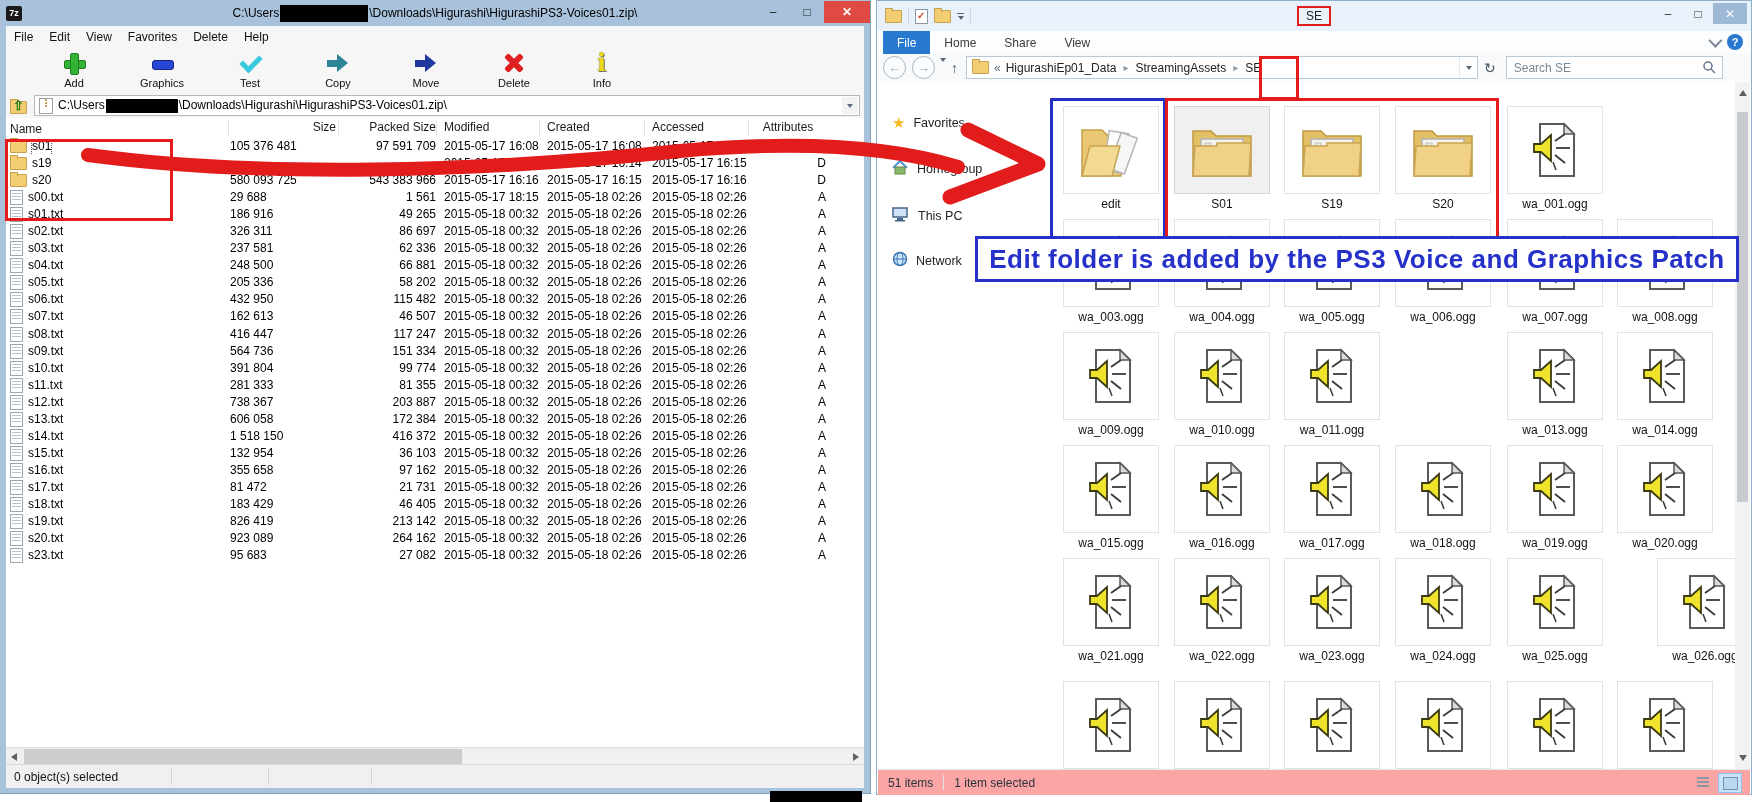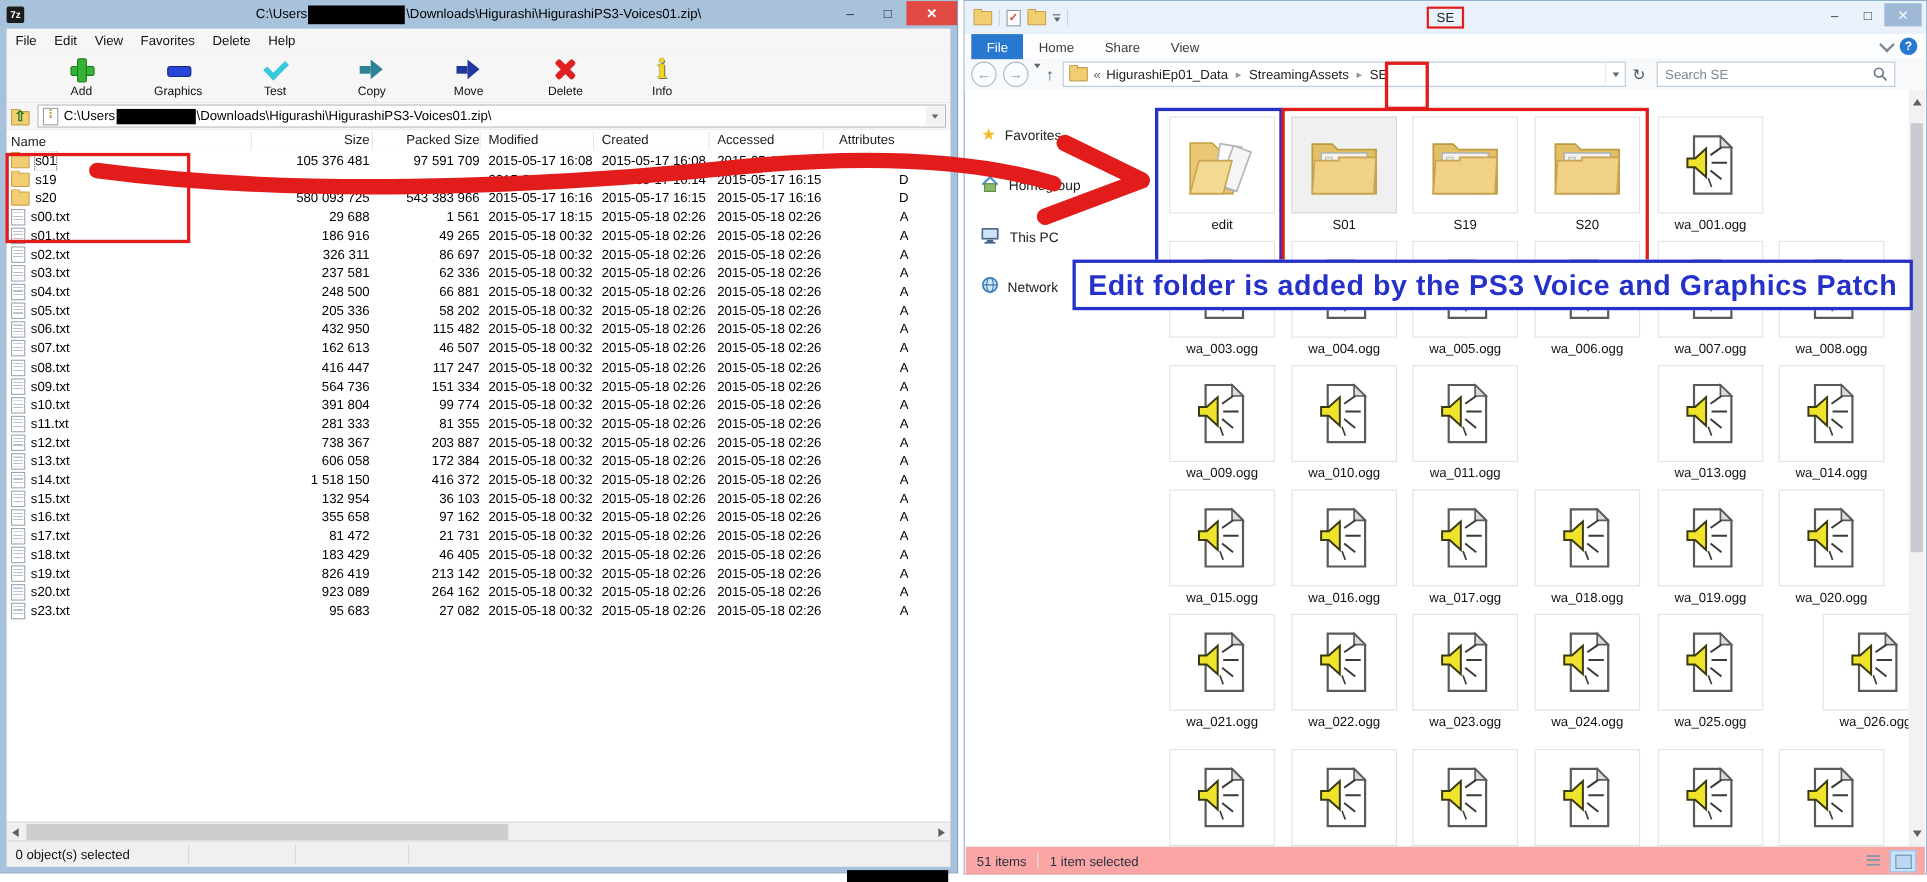--- a/index.html
+++ b/index.html
@@ -47,21 +47,21 @@
   .doc-sm{width:11px;height:13px;background:#fff;border:1px solid #9aa7b3;position:relative;flex:0 0 auto;}
   .doc-sm::before{content:"";position:absolute;left:1px;top:2px;right:1px;height:9px;background:repeating-linear-gradient(#b9c2cb 0 1px,transparent 1px 3px);}
   
   #szHead{position:absolute;left:6px;top:118px;width:858px;height:20px;background:#fff;border-bottom:1px solid #e3e3e3;font-size:12px;color:#1a1a1a;}
   #szHead .hc{position:absolute;top:2px;}
   .hsep{position:absolute;top:2px;width:1px;height:16px;background:#e6e6e6;}
   #szList{position:absolute;left:6px;top:138px;width:858px;height:609px;background:#fff;overflow:hidden;}
   .sz-row{position:relative;height:17.05px;font-size:12px;line-height:17px;color:#000;}
   .cell{position:absolute;top:0;height:17px;white-space:nowrap;overflow:hidden;}
   .c0{left:4px;width:218px;display:flex;align-items:center;gap:5px;}
-  .c1{left:224px;width:106px;text-align:right;}
+  .c1{left:224px;width:106px;}
   .c2{left:336px;width:94px;text-align:right;}
   .c3{left:438px;width:100px;}
   .c4{left:541px;width:100px;}
   .c5{left:646px;width:100px;}
   .c6{left:744px;width:76px;text-align:right;}
   .nm.focused{outline:1px dotted #555;}
   
   #szHScroll{position:absolute;left:6px;top:747px;width:858px;height:17px;background:#f0f0f0;border-top:1px solid #e0e0e0;}
   .harrow{position:absolute;top:5px;width:0;height:0;}
   .harrow.l{left:5px;border-right:6px solid #606060;border-top:4px solid transparent;border-bottom:4px solid transparent;}

